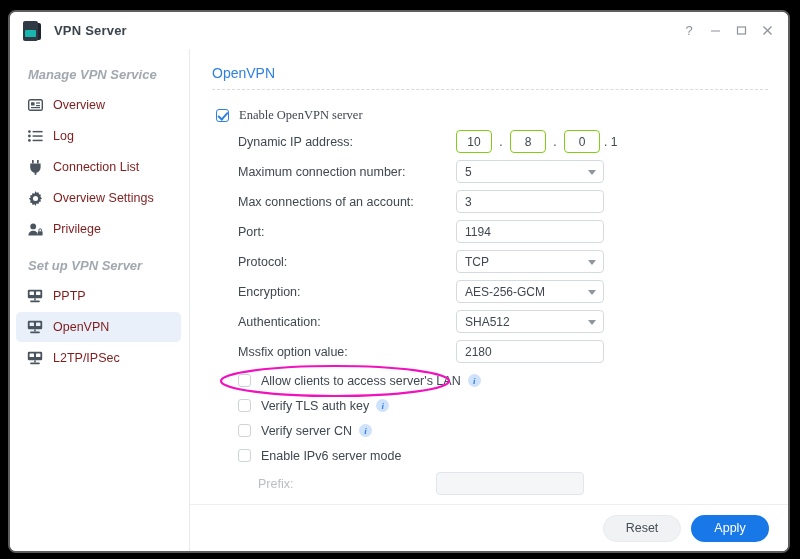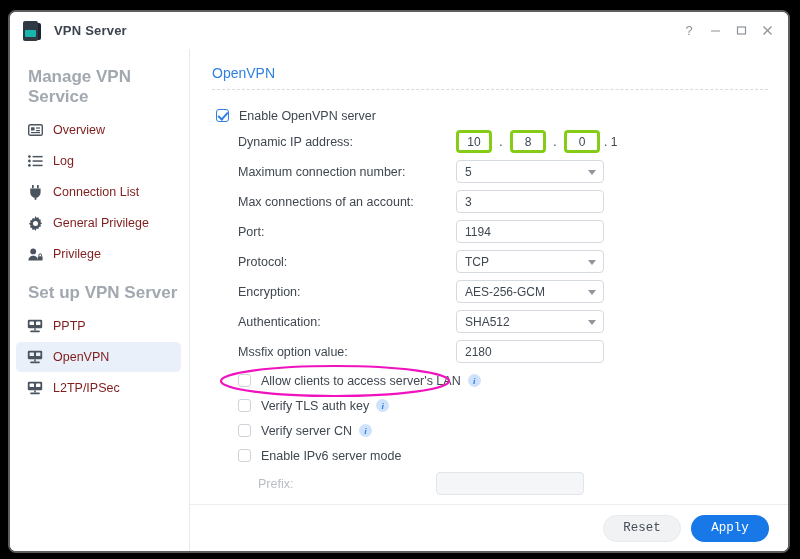--- a/index.html
+++ b/index.html
@@ -71,24 +71,25 @@
   .body-row { flex: 1 1 auto; display: flex; min-height: 0; }
   .sidebar {
     flex: 0 0 180px;
     width: 180px;
     background: #ffffff;
     border-right: 1px solid #e6e9ed;
     padding-top: 10px;
     box-sizing: border-box;
   }
   .side-group {
-    font-size: 17px;
+    font-size: 13px;
     color: #a2a8b0;
     font-weight: bold;
     padding: 8px 0 7px 18px;
+    font-style: italic;
   }
   .side-item {
     display: flex;
     align-items: center;
     height: 30px;
     margin: 1px 8px 1px 6px;
     padding-left: 10px;
     border-radius: 5px;
     color: #7f1d1d;
     font-size: 12.5px;
@@ -175,21 +176,21 @@
     margin-top: -2px;
     width: 0; height: 0;
     border-left: 4px solid transparent;
     border-right: 4px solid transparent;
     border-top: 5px solid #8e959d;
   }
   .sel.dis { background: #f4f6f8; border-color: #e2e6ea; }
   .ipgroup { display: flex; align-items: center; }
   .oct {
     width: 36px; height: 23px;
-    border: 3px solid #84cc16;
+    border: 1px solid #84cc16;
     border-radius: 4px;
     background: #fff;
     font-size: 12px;
     color: #3f4750;
     display: flex; align-items: center; justify-content: center;
     box-sizing: border-box;
   }
   .dot {
     width: 18px;
     text-align: center;
@@ -268,21 +269,20 @@
     height: 27px;
     min-width: 78px;
     border-radius: 14px;
     display: inline-flex;
     align-items: center;
     justify-content: center;
     font-size: 12.5px;
     margin-left: 10px;
     cursor: default;
     box-sizing: border-box;
-    font-family: Liberation Mono, monospace;
   }
   .pill.reset { background: #f0f2f4; color: #454d56; border: 1px solid #e8eaed; }
   .pill.apply { background: #1878e8; color: #fff; }
 </style>
 </head>
 <body>
 
 <div class="window">
 
   <div class="titlebar">
@@ -360,21 +360,21 @@
         <span>Connection List</span>
       </div>
 
       <div class="side-item">
         <span class="side-ico">
           <svg width="15" height="15" viewBox="0 0 16 16">
               <path d="M8 0l1.1 1.9 2.1-.6.5 2.1 2.1.5-.6 2.1L15 8l-1.8 1.1.6 2.1-2.1.5-.5 2.1-2.1-.6L8 16l-1.1-1.8-2.1.6-.5-2.1-2.1-.5.6-2.1L1 8l1.8-1.1-.6-2.1 2.1-.5.5-2.1 2.1.6z" fill="#4a545f"></path>
               <circle cx="8" cy="8" r="2.7" fill="#ffffff"></circle>
             </svg>
         </span>
-        <span>General Privilege</span>
+        <span>Overview Settings</span>
       </div>
 
       <div class="side-item">
         <span class="side-ico">
           <svg width="15" height="13" viewBox="0 0 15 13">
               <circle cx="5.2" cy="3.4" r="2.9" fill="#4a545f"></circle>
               <path d="M0.4 12.4c0-2.9 2.2-4.7 4.8-4.7s4.8 1.8 4.8 4.7z" fill="#4a545f"></path>
               <rect x="9.8" y="8.2" width="4.8" height="4.2" rx="0.7" fill="#4a545f"></rect>
               <path d="M10.9 8.2V7.1a1.3 1.3 0 0 1 2.6 0v1.1" fill="none" stroke="#4a545f" stroke-width="1"></path>
             </svg>
@@ -423,21 +423,21 @@
         <span>L2TP/IPSec</span>
       </div>
     </div>
 
     <div class="main">
       <div class="main-scroll">
 
         <div class="section-title">OpenVPN</div>
         <div class="dotted"></div>
 
-        <div class="cbrow" style="padding-left:4px;">
+        <div class="cbrow" style="padding-left:4px;font-family:Liberation Serif, serif;">
           <span class="cbox on"></span>
           <span class="cblabel">Enable OpenVPN server</span>
         </div>
 
         <div class="row">
           <div class="lbl">Dynamic IP address:</div>
           <div class="ctl ipgroup">
             <span class="oct">10</span>
             <span class="dot">.</span>
             <span class="oct">8</span>

